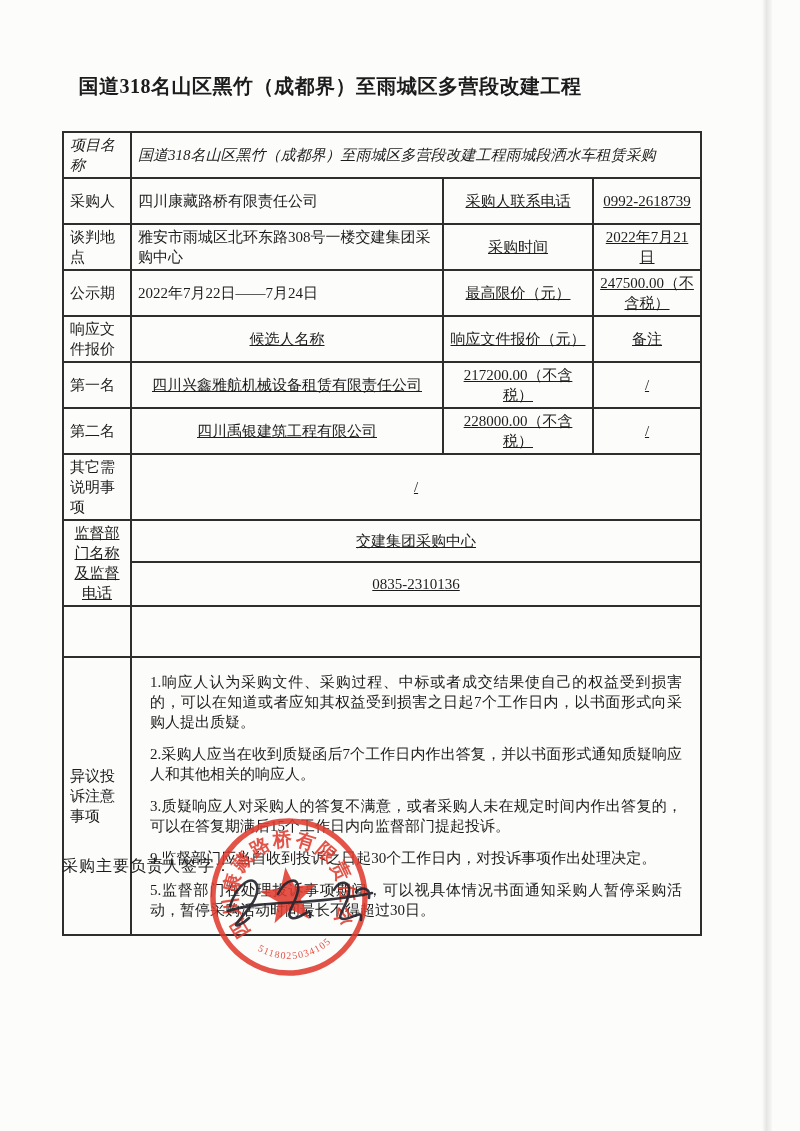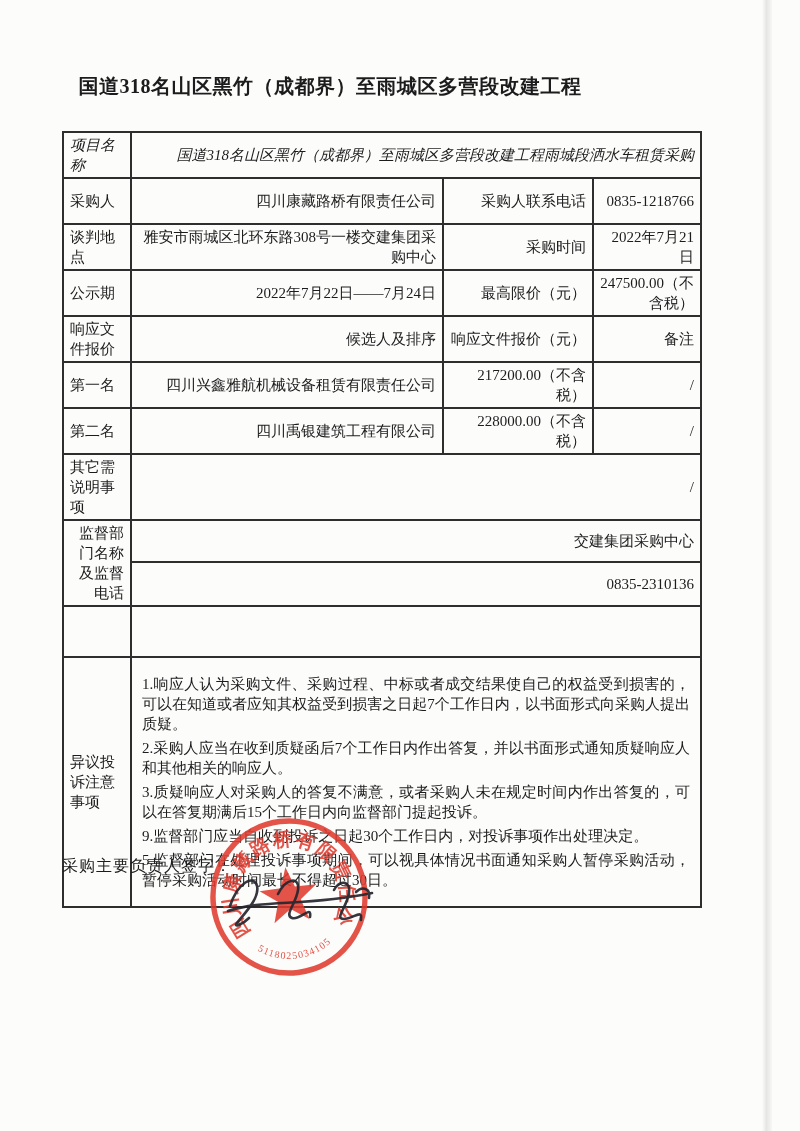--- a/index.html
+++ b/index.html
@@ -24,32 +24,32 @@
     border-collapse:collapse;table-layout:fixed;width:638px;
   }
   table.main td{
     border:2px solid #2e2e2e;
     font-size:15px;line-height:20px;
     padding:2px 6px;
     vertical-align:middle;
     word-break:break-all;
   }
   td.lbl{padding-left:6px;text-align:left;}
-  td.ctr{text-align:right;}
-  td.lft{text-align:right;padding-left:9px;}
+  td.ctr{text-align:center;text-decoration:underline;}
+  td.lft{text-align:left;padding-left:9px;}
   tr.r1{height:38px;font-style:italic;} tr.r2{height:46px;border-radius:16px;} tr.r3{height:46px;border-radius:13px;}
   tr.r4{height:45px;} tr.r5{height:40px;} tr.r6{height:45px;}
   tr.r7{height:43px;} tr.r8{height:43px;} tr.r9{height:39px;margin-top:8px;}
   tr.r10{height:40px;} tr.r11{height:51px;} tr.r12{height:250px;}
   td.objection-content{
     vertical-align:top;text-align:left;
     padding:8px 10px 4px 10px;
     font-size:15px;line-height:19.5px;
   }
-  td.objection-content p{margin:4px;text-align:justify;}
+  td.objection-content p{margin:12px;text-align:justify;}
   .sig-line{
     position:absolute;left:62px;top:856px;
     font-size:16px;letter-spacing:1px;white-space:nowrap;
   }
   .stamp{
     position:absolute;left:203px;top:811px;
     pointer-events:none;
   }
   .stamp text{font-family:"Liberation Serif","DejaVu Serif",serif;}
   .signature-ink{
@@ -75,37 +75,37 @@
   </colgroup>
   <tbody>
       <tr class="r1">
     <td class="lbl">项目名称</td>
     <td class="lft" colspan="3">国道318名山区黑竹（成都界）至雨城区多营段改建工程雨城段洒水车租赁采购</td>
   </tr>
   <tr class="r2">
     <td class="lbl">采购人</td>
     <td class="lft">四川康藏路桥有限责任公司</td>
     <td class="ctr">采购人联系电话</td>
-    <td class="ctr">0835-1218766</td>
+    <td class="ctr">0992-2618739</td>
   </tr>
   <tr class="r3">
     <td class="lbl">谈判地点</td>
     <td class="lft">雅安市雨城区北环东路308号一楼交建集团采购中心</td>
     <td class="ctr">采购时间</td>
     <td class="ctr">2022年7月21日</td>
   </tr>
   <tr class="r4">
     <td class="lbl">公示期</td>
     <td class="lft">2022年7月22日——7月24日</td>
     <td class="ctr">最高限价（元）</td>
     <td class="ctr">247500.00（不含税）</td>
   </tr>
   <tr class="r5">
     <td class="lbl">响应文件报价</td>
-    <td class="ctr">候选人及排序</td>
+    <td class="ctr">候选人名称</td>
     <td class="ctr">响应文件报价（元）</td>
     <td class="ctr">备注</td>
   </tr>
   <tr class="r6">
     <td class="lbl">第一名</td>
     <td class="ctr">四川兴鑫雅航机械设备租赁有限责任公司</td>
     <td class="ctr">217200.00（不含税）</td>
     <td class="ctr">/</td>
   </tr>
   <tr class="r7">

